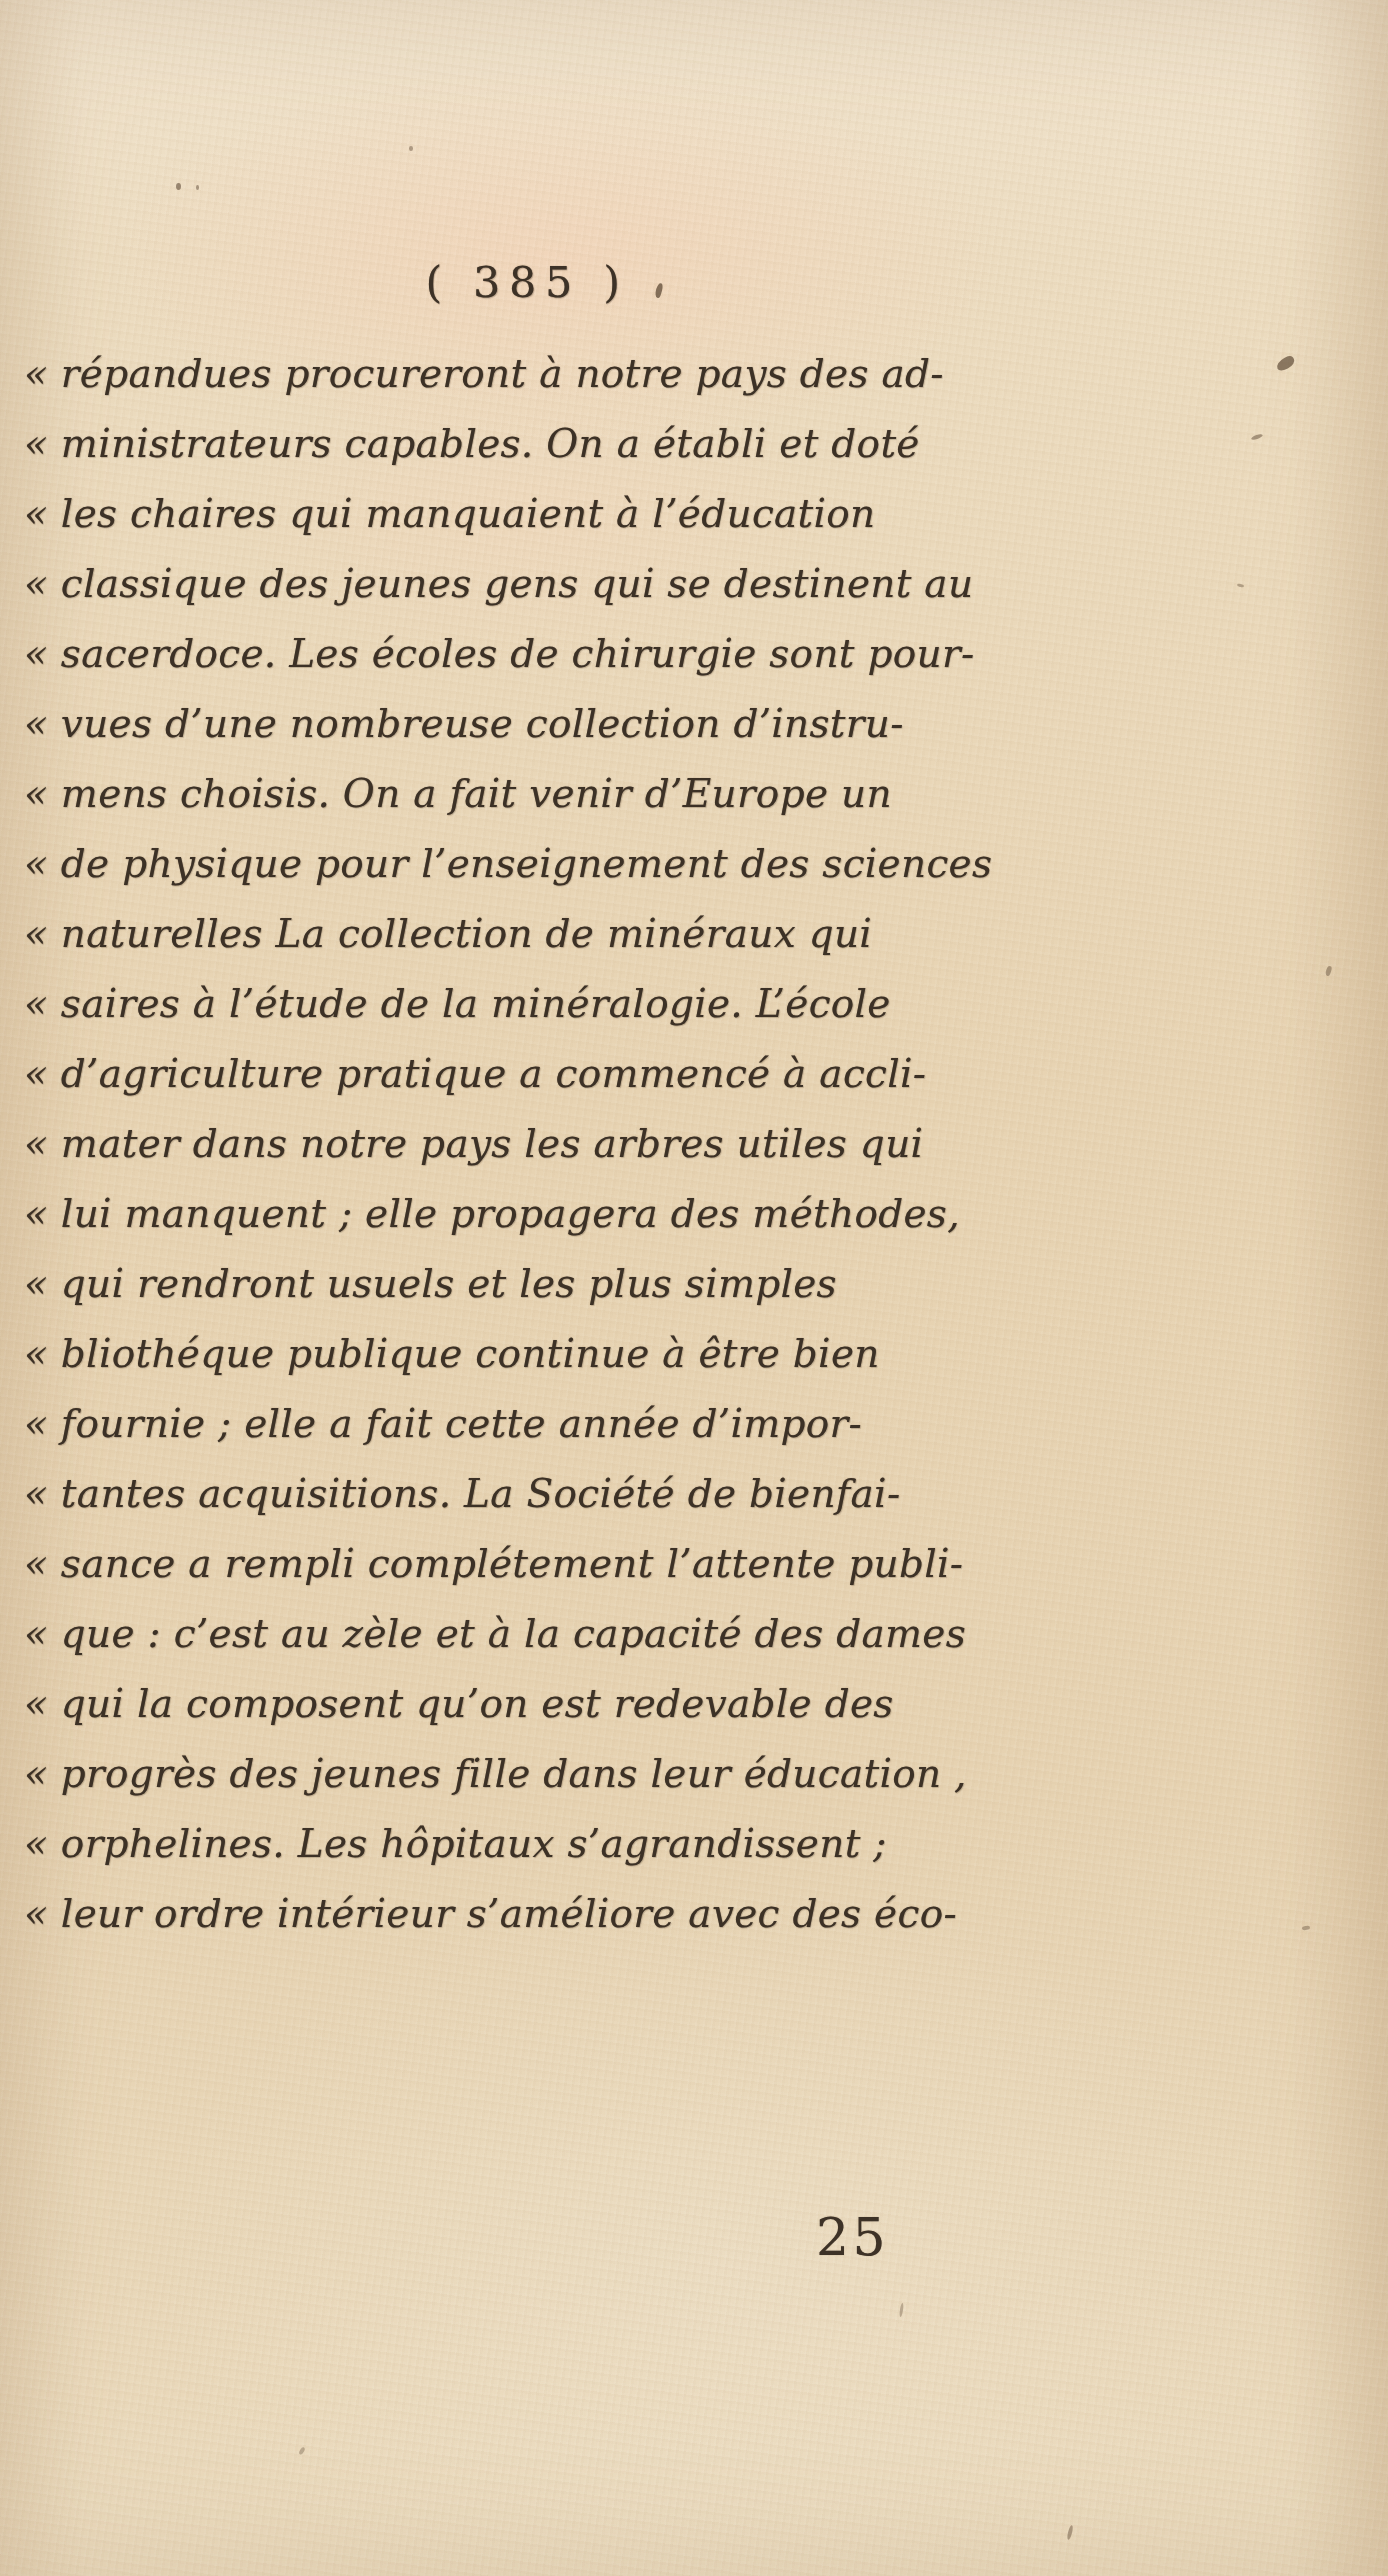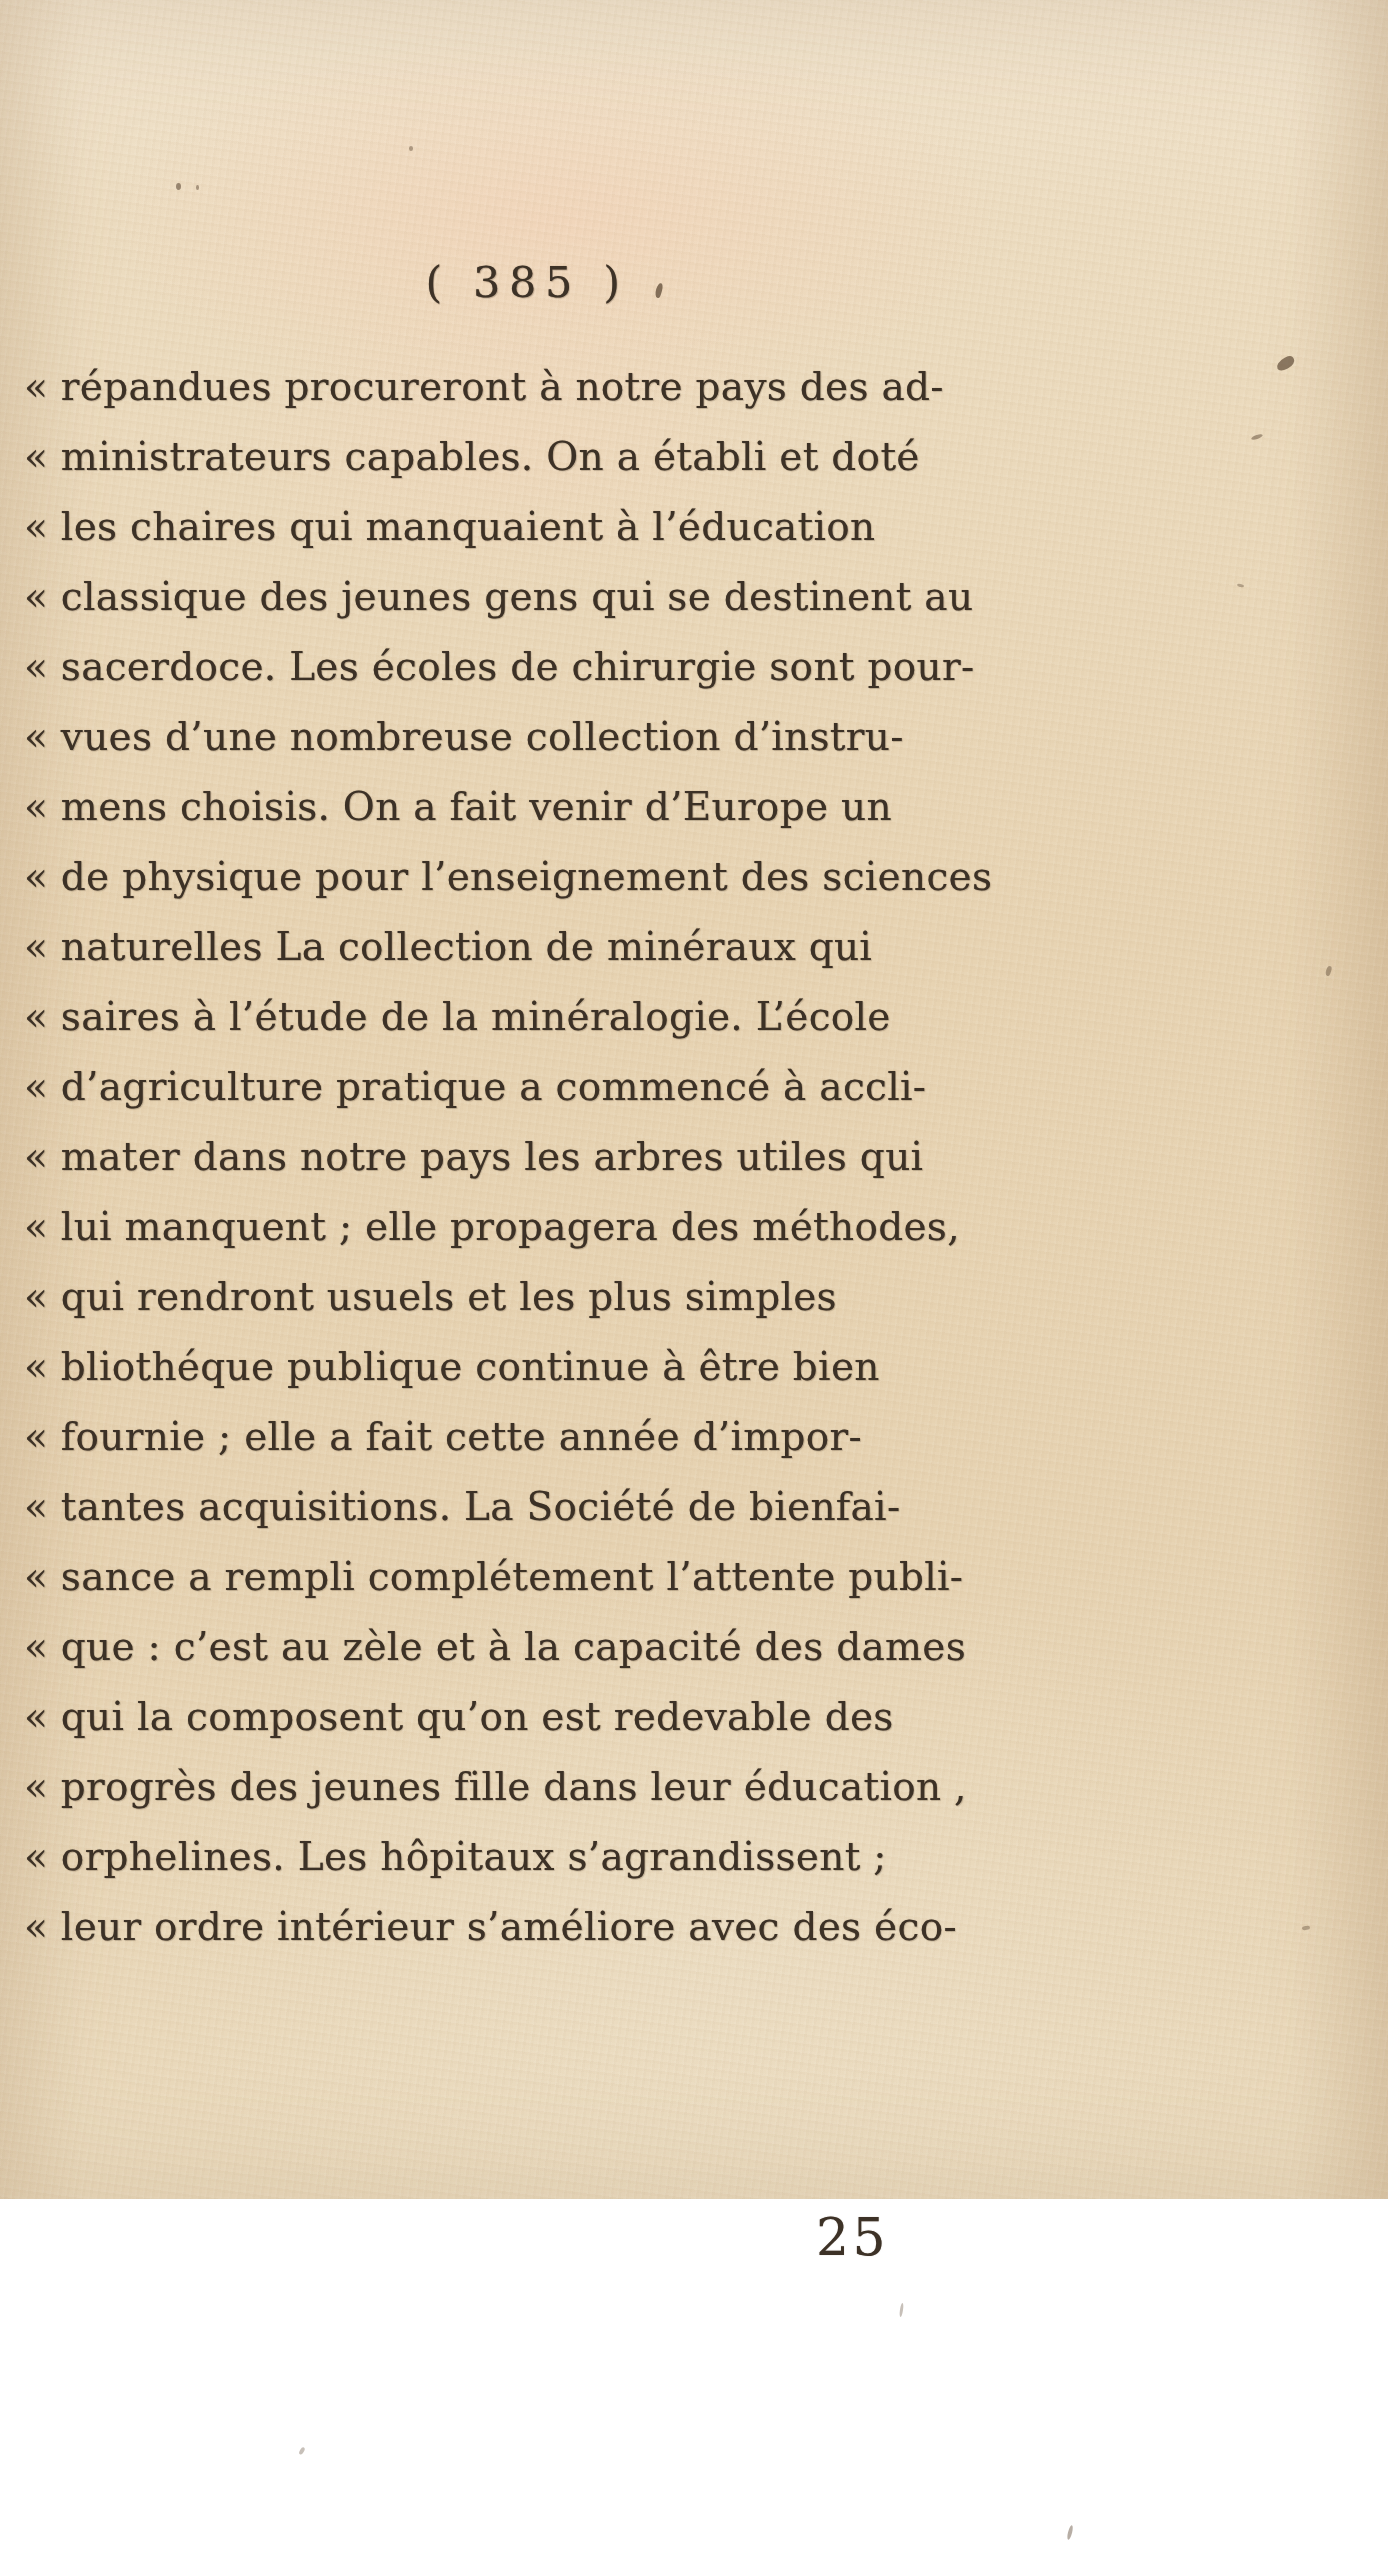--- a/index.html
+++ b/index.html
@@ -3,21 +3,21 @@
 <meta charset="utf-8">
 <style>
   html, body { margin: 0; padding: 0; }
   body {
     width: 1389px; height: 2576px;
     font-family: "DejaVu Serif", "Liberation Serif", serif;
     overflow: hidden;
   }
   .page {
     position: relative;
-    width: 1389px; height: 2199px;
+    width: 1389px; height: 2576px;
     background-color: #e8d5b6;
     background-image:
       repeating-linear-gradient(8deg,  rgba(205,180,145,0.07) 0 2.6px, rgba(255,252,244,0.05) 2.6px 5.1px, transparent 5.1px 9.4px),
       repeating-linear-gradient(98deg, rgba(255,250,240,0.06) 0 1.7px, rgba(190,165,130,0.05) 1.7px 4.3px, transparent 4.3px 7.7px),
       radial-gradient(ellipse 643px 274px at 40% 10%, rgba(245,208,182,0.55), transparent 70%),
       radial-gradient(ellipse 428px 223px at 38% 20%, rgba(243,214,188,0.40), transparent 70%),
       radial-gradient(ellipse 771px 514px at 52% 88%, rgba(240,230,210,0.35), transparent 75%),
       linear-gradient(90deg, rgba(205,180,148,0.20) 0%, transparent 6%, transparent 93%, rgba(196,168,132,0.28) 100%),
       linear-gradient(180deg, #f0e3cd 0%, #ecdcc0 10%, #e7d3b2 42%, #e6d2b1 70%, #eadabd 100%);
     box-shadow: inset 0 0 120px rgba(160,128,92,0.22);
@@ -28,22 +28,23 @@
     left: 283px; top: 257px; width: 488px;
     text-align: center;
     font-size: 43px;
     letter-spacing: 8.6px;
     color: #3d3227;
     text-shadow: 0 0 0.9px rgba(70,52,34,0.55), 0.9px 0.9px 0.9px rgba(70,52,34,0.25);
   }
 
   .textblock {
     position: absolute;
-    left: 24px; top: 352px; width: 1112px;
+    left: 24px; top: 339px; width: 1112px;
     color: #3c3126;
+    font-style: italic;
   }
   .line {
     height: 70px;
     line-height: 70px;
     font-size: 39px;
     white-space: nowrap;
     text-align: justify;
     text-align-last: justify;
     letter-spacing: 0.3px;
     color: #3c3126;

